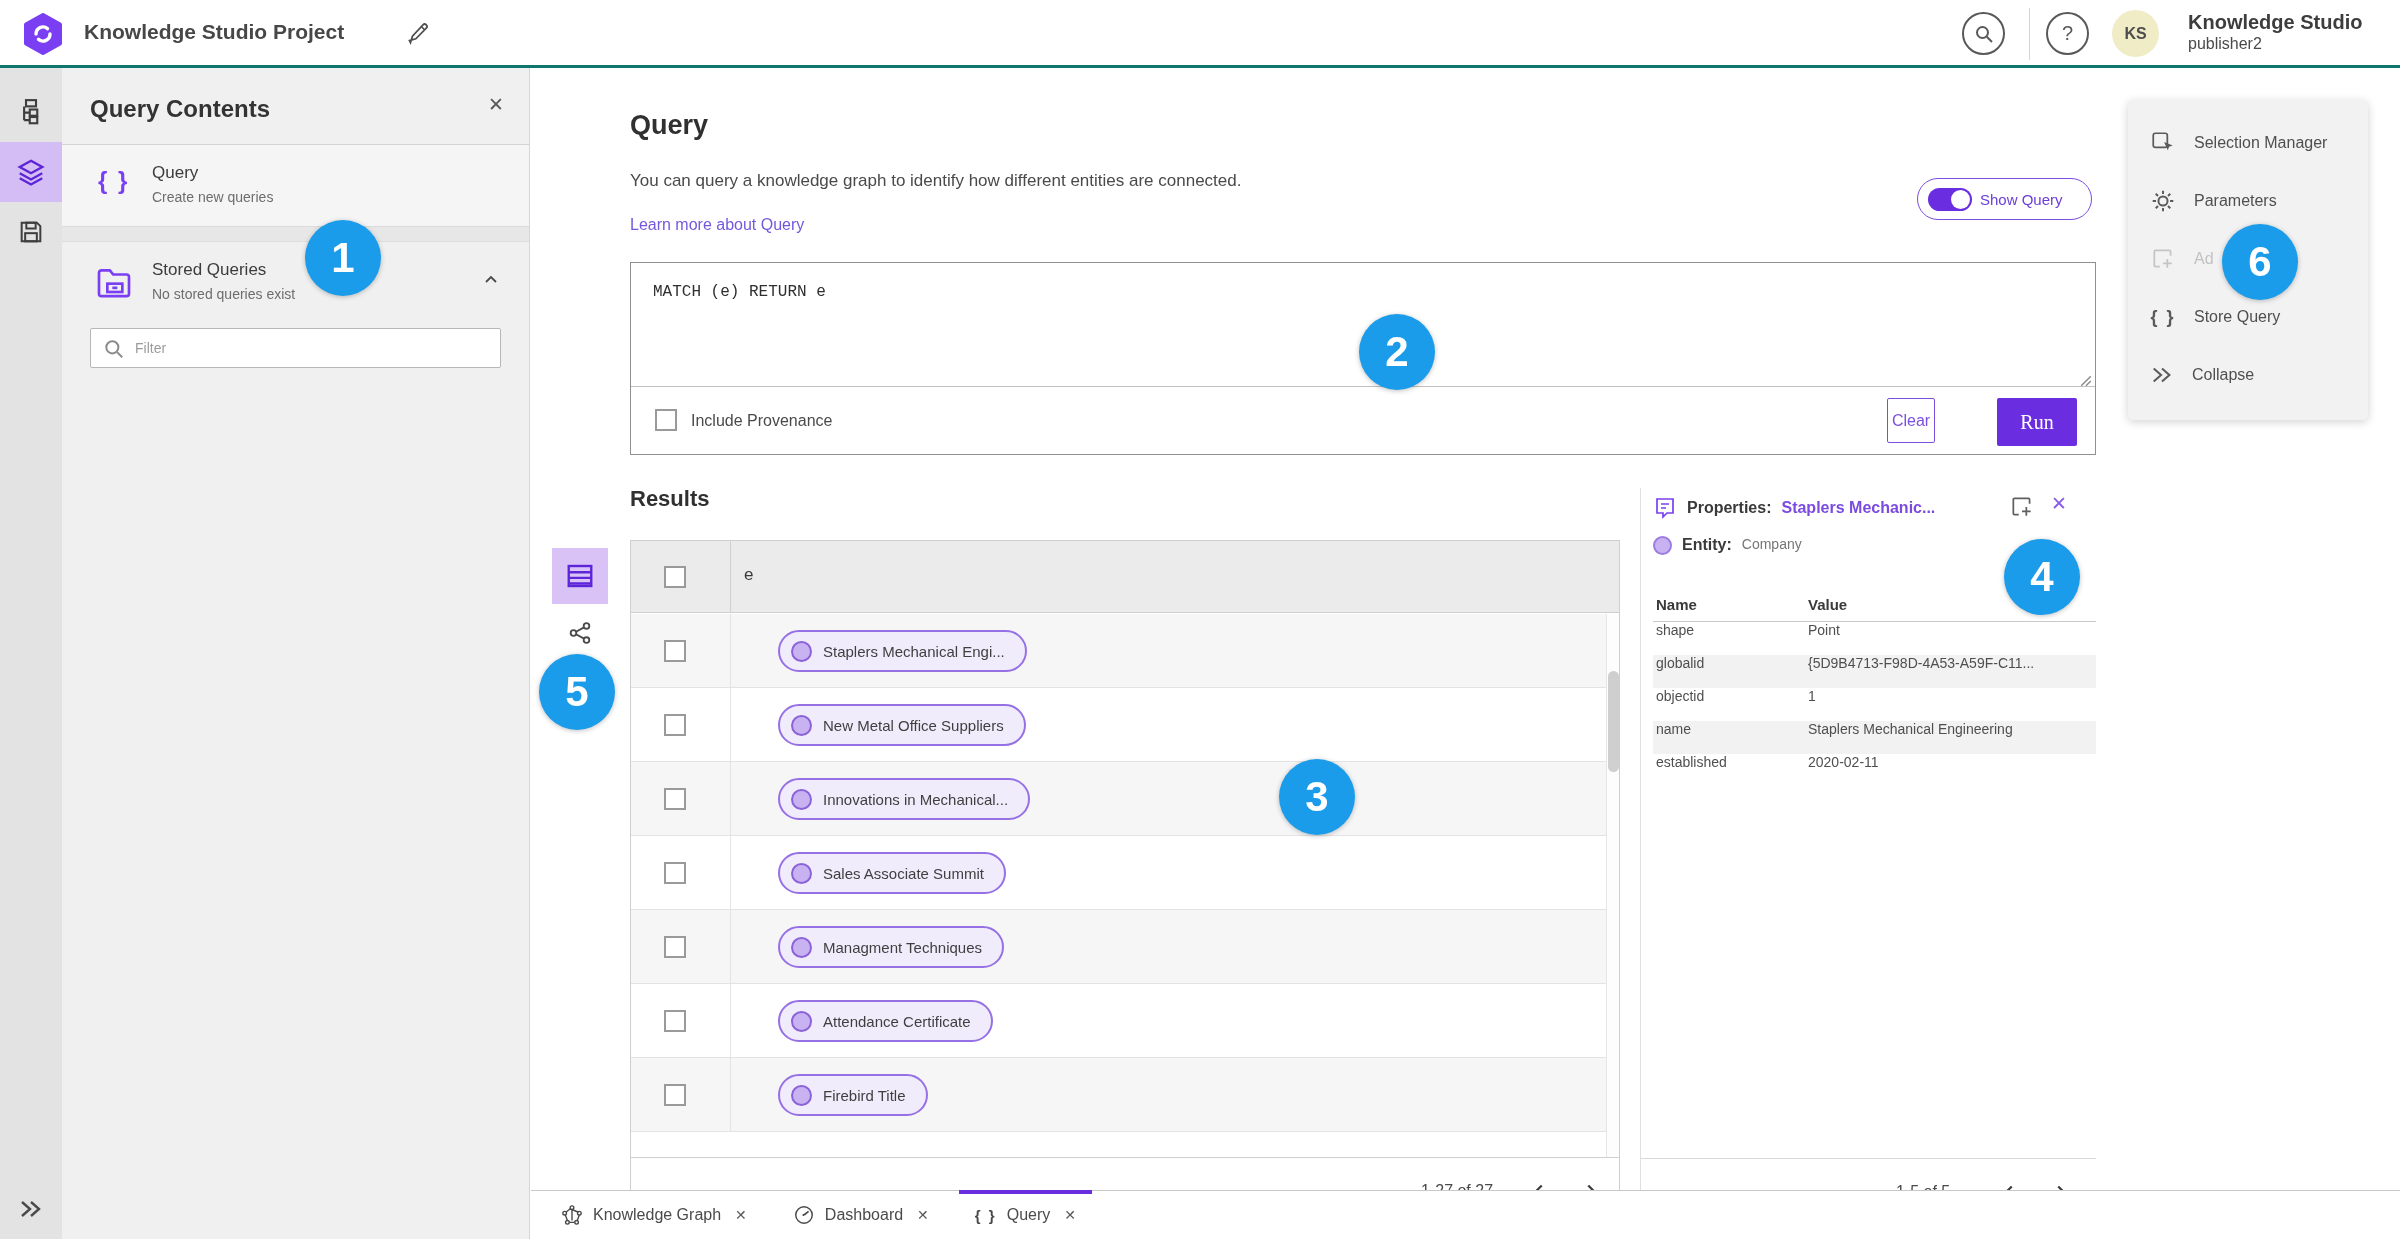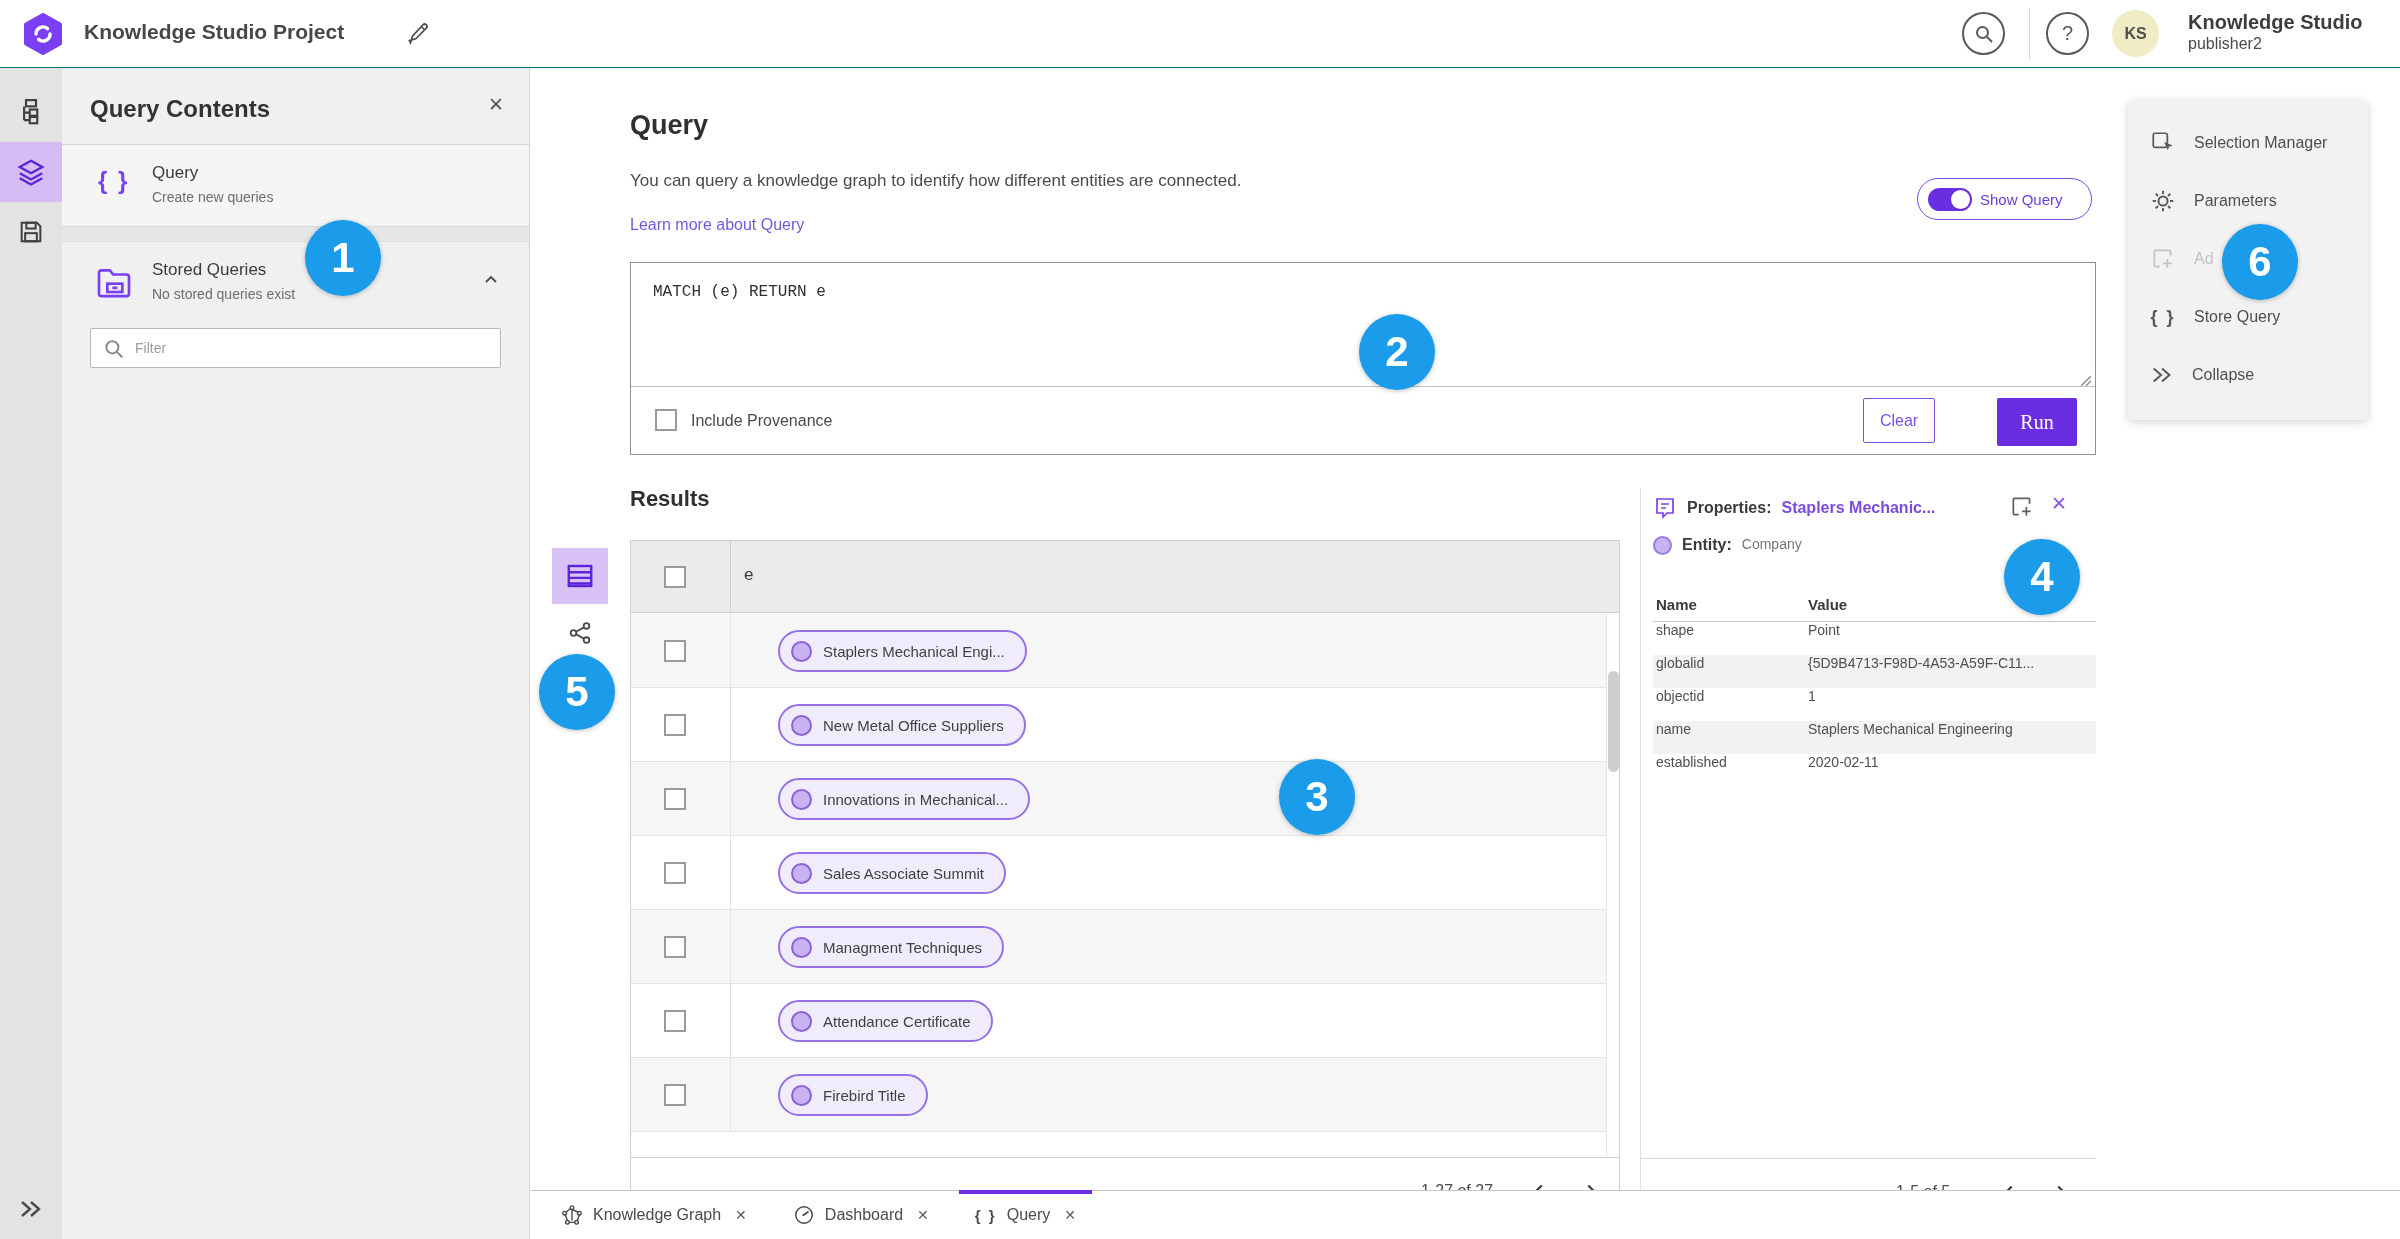--- a/index.html
+++ b/index.html
@@ -1,21 +1,21 @@
 <!DOCTYPE html>
 <html><head>
 <meta charset="utf-8">
 <style>
   * { box-sizing: border-box; margin: 0; padding: 0; }
   html,body { width:2400px; height:1239px; }
   body { font-family: "Liberation Sans", sans-serif; background:#ffffff; overflow:hidden; }
   #app { position:relative; width:2400px; height:1239px; background:#ffffff; }
 
   
-  #topbar { position:absolute; left:0; top:0; width:2400px; height:68px; background:#fff; border-bottom:1px solid #0f766e; z-index:10; }
+  #topbar { position:absolute; left:0; top:0; width:2400px; height:68px; background:#fff; border-bottom:3px solid #0f766e; z-index:10; }
   #logo { position:absolute; left:22px; top:13px; width:42px; height:42px; }
   #project-title { position:absolute; left:84px; top:20px; font-size:21px; font-weight:bold; color:#474747; }
   #edit-pencil { position:absolute; left:404px; top:20px; width:26px; height:26px; cursor:pointer; }
   .circle-btn { position:absolute; top:12px; width:43px; height:43px; border:2px solid #595959; border-radius:50%; background:#fff; display:flex; align-items:center; justify-content:center; color:#595959; font-size:20px; cursor:pointer; }
   #search-btn { left:1962px; }
   #topbar-divider { position:absolute; left:2029px; top:8px; width:1px; height:52px; background:#d5d5d5; }
   #help-btn { left:2046px; }
   #avatar { position:absolute; left:2112px; top:10px; width:47px; height:47px; border-radius:50%; background:#efecc6; display:flex; align-items:center; justify-content:center; font-size:16px; font-weight:bold; color:#4e4e4e; cursor:pointer; }
   #user-block { position:absolute; left:2188px; top:10px; line-height:1.2; }
   #user-name { font-size:20px; font-weight:bold; color:#3d3d3d; }
@@ -55,21 +55,21 @@
   #toggle-knob { position:absolute; right:2px; top:2px; width:19px; height:19px; border-radius:50%; background:#fff; }
   #show-query-label { font-size:15px; color:#6a3fd8; }
 
   #query-box { position:absolute; left:99px; top:194px; width:1466px; height:193px; border:1px solid #8f8f8f; background:#fff; }
   #query-text { position:absolute; left:0; top:0; right:0; height:124px; border-bottom:1px solid #c0c0c0; padding:20px 22px; font-family:"Liberation Mono", monospace; font-size:16px; color:#2f2f2f; white-space:pre; cursor:text; }
   #resize-grip { position:absolute; right:3px; top:110px; }
   #prov-row { position:absolute; left:0; bottom:0; right:0; height:67px; }
   .checkbox { width:22px; height:22px; border:2px solid #9a9a9a; background:#fff; display:inline-block; cursor:pointer; }
   #prov-check { position:absolute; left:24px; top:22px; }
   #prov-label { position:absolute; left:60px; top:25px; font-size:16px; color:#4a4a4a; }
-  #clear-btn { position:absolute; right:160px; top:11px; width:72px; height:45px; background:#fff; border:1px solid #7b4fe0; color:#7b4fe0; font-size:16px; border-radius:2px; cursor:pointer; font-family:"Liberation Sans",sans-serif; }
+  #clear-btn { position:absolute; right:160px; top:11px; width:48px; height:45px; background:#fff; border:1px solid #7b4fe0; color:#7b4fe0; font-size:16px; border-radius:2px; cursor:pointer; font-family:"Liberation Sans",sans-serif; }
   #run-btn { position:absolute; right:18px; top:11px; width:80px; height:48px; background:#6a2de0; border:none; color:#fff; font-size:20px; border-radius:2px; cursor:pointer; font-family:Liberation Serif, serif; }
 
   #results-title { position:absolute; left:99px; top:418px; font-size:22px; font-weight:bold; color:#303030; }
   #view-table-btn { position:absolute; left:21px; top:480px; width:56px; height:56px; background:#d8c2f6; display:flex; align-items:center; justify-content:center; cursor:pointer; }
   #view-graph-btn { position:absolute; left:32px; top:548px; width:34px; height:34px; display:flex; align-items:center; justify-content:center; cursor:pointer; }
 
   #results-table { position:absolute; left:99px; top:472px; width:990px; height:686px; border:1px solid #cfcfcf; background:#fff; overflow:hidden; }
   #rt-header { position:relative; height:72px; background:#ebebeb; border-bottom:1px solid #cfcfcf; }
   #rt-header .checkbox { position:absolute; left:33px; top:25px; background:#fff; }
   #rt-col-divider { position:absolute; left:99px; top:0; bottom:0; width:1px; background:#cfcfcf; }

